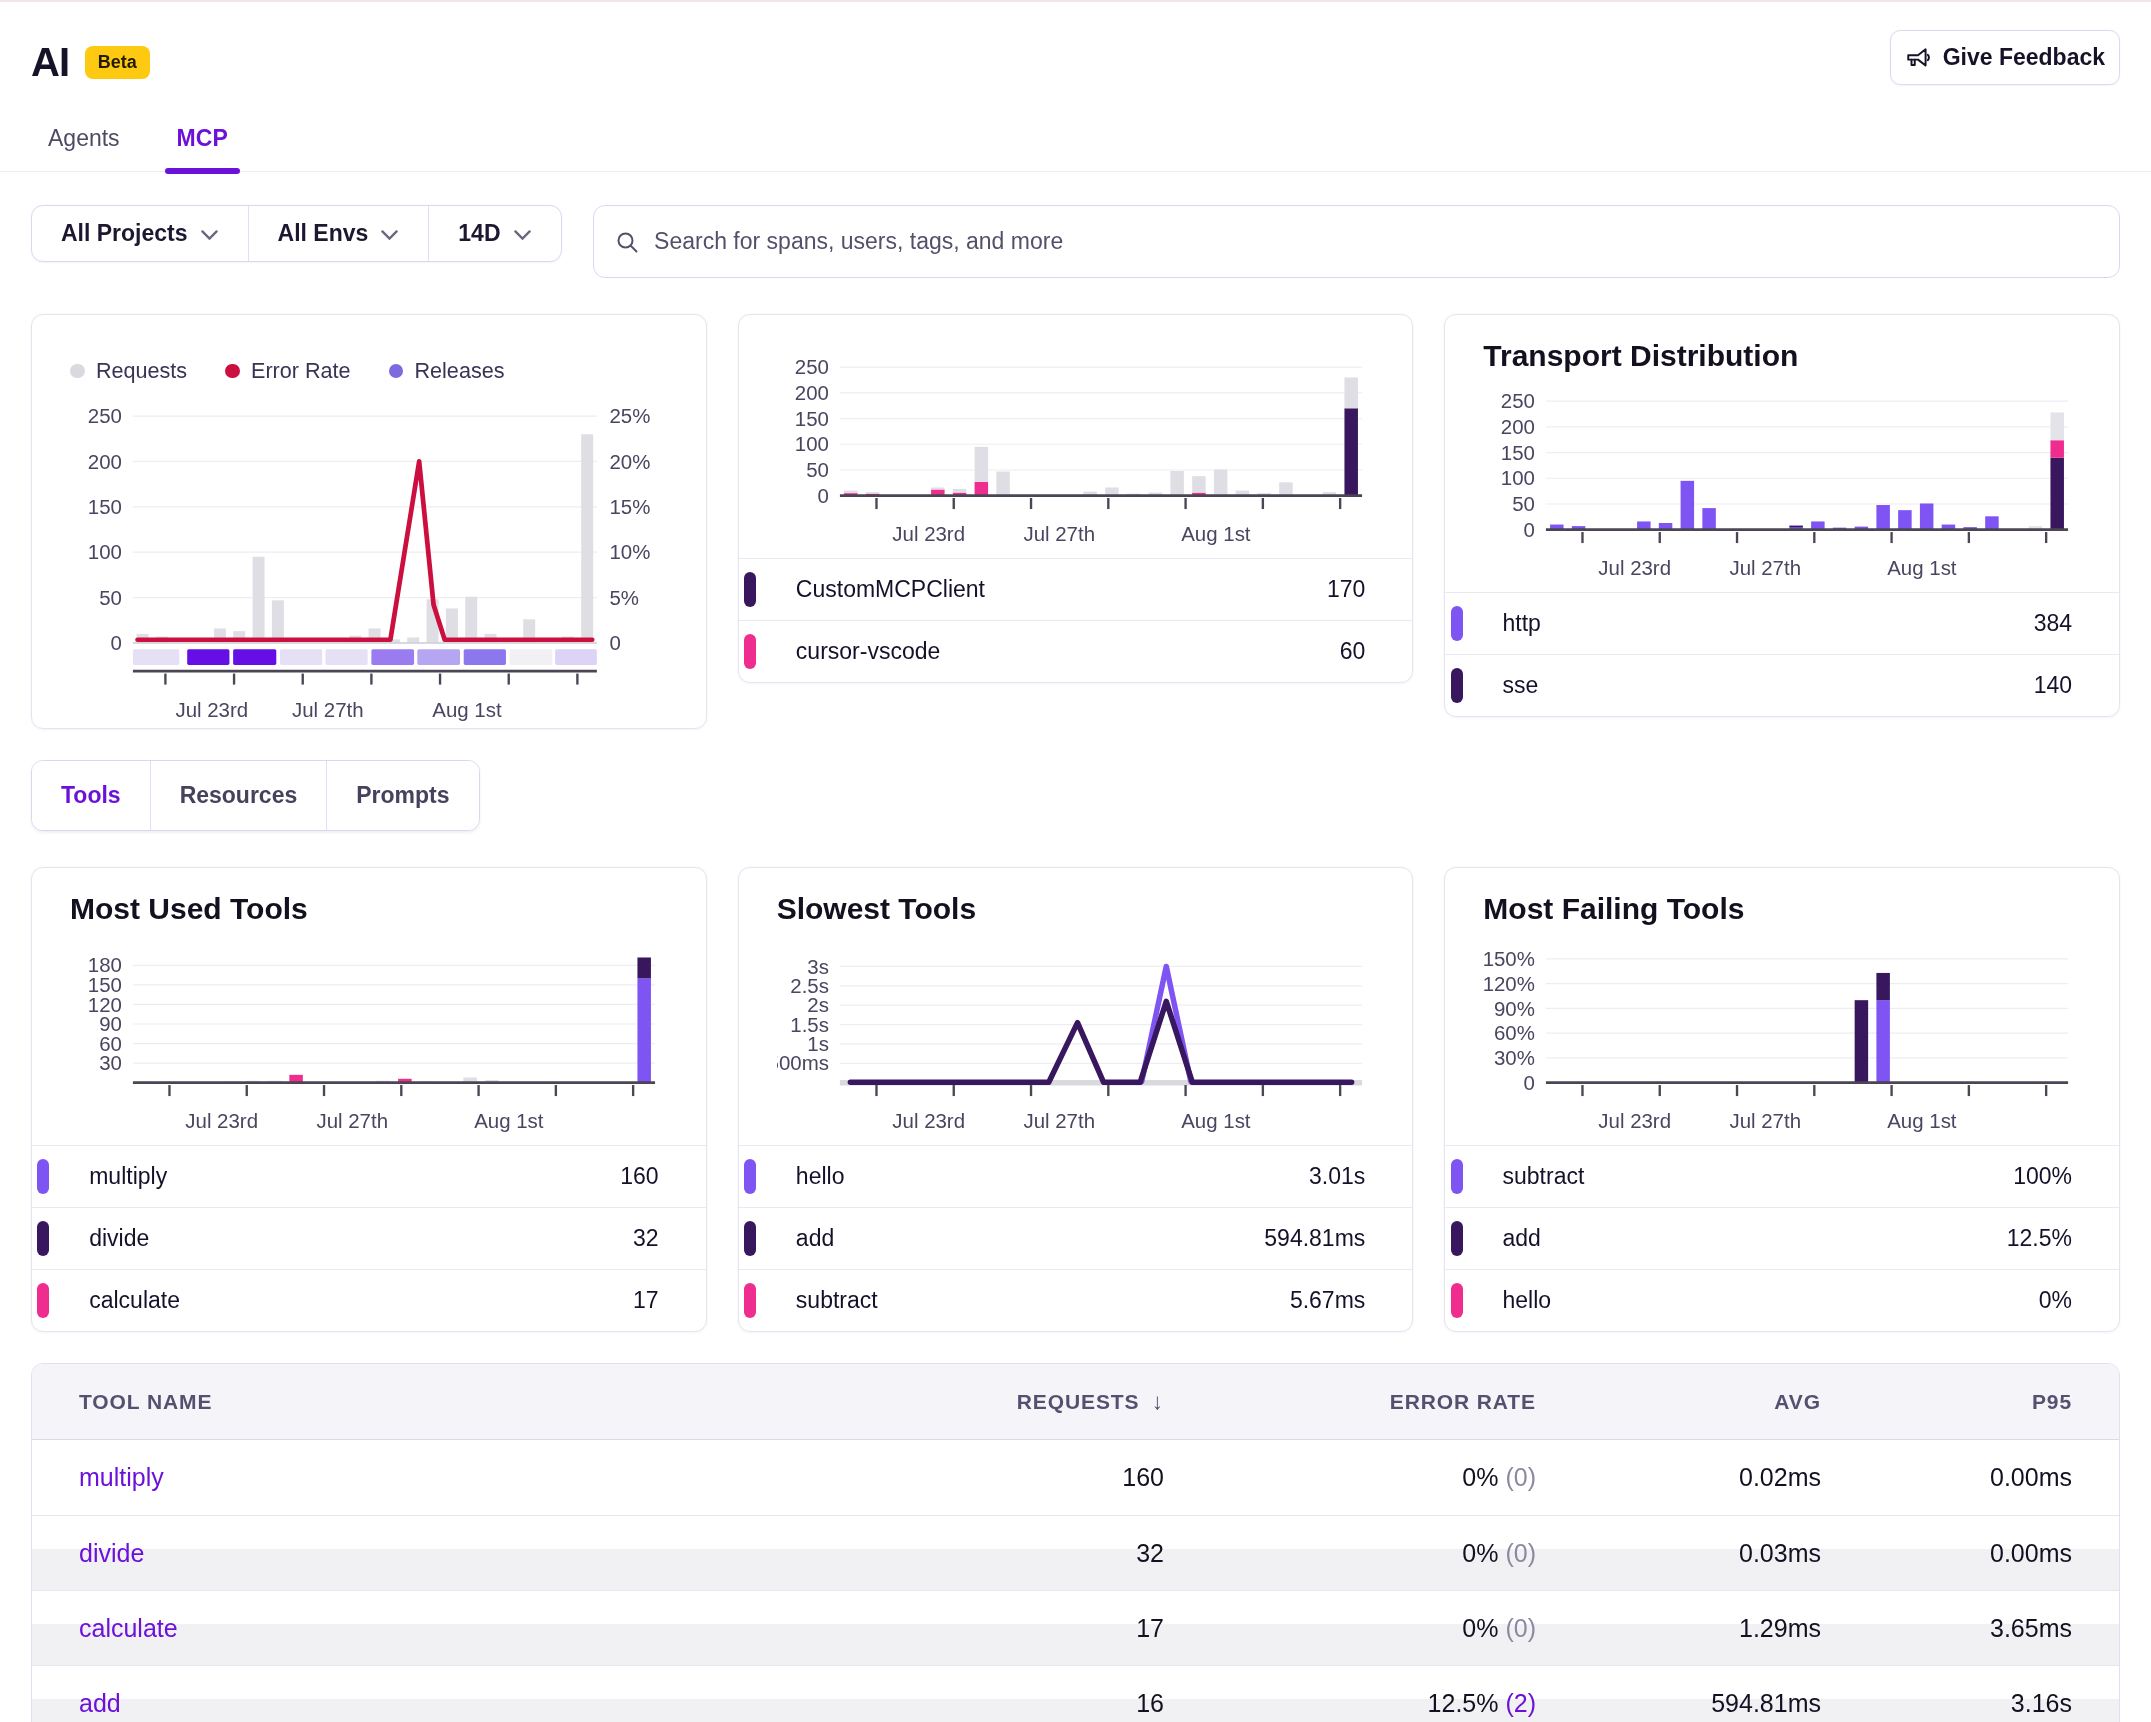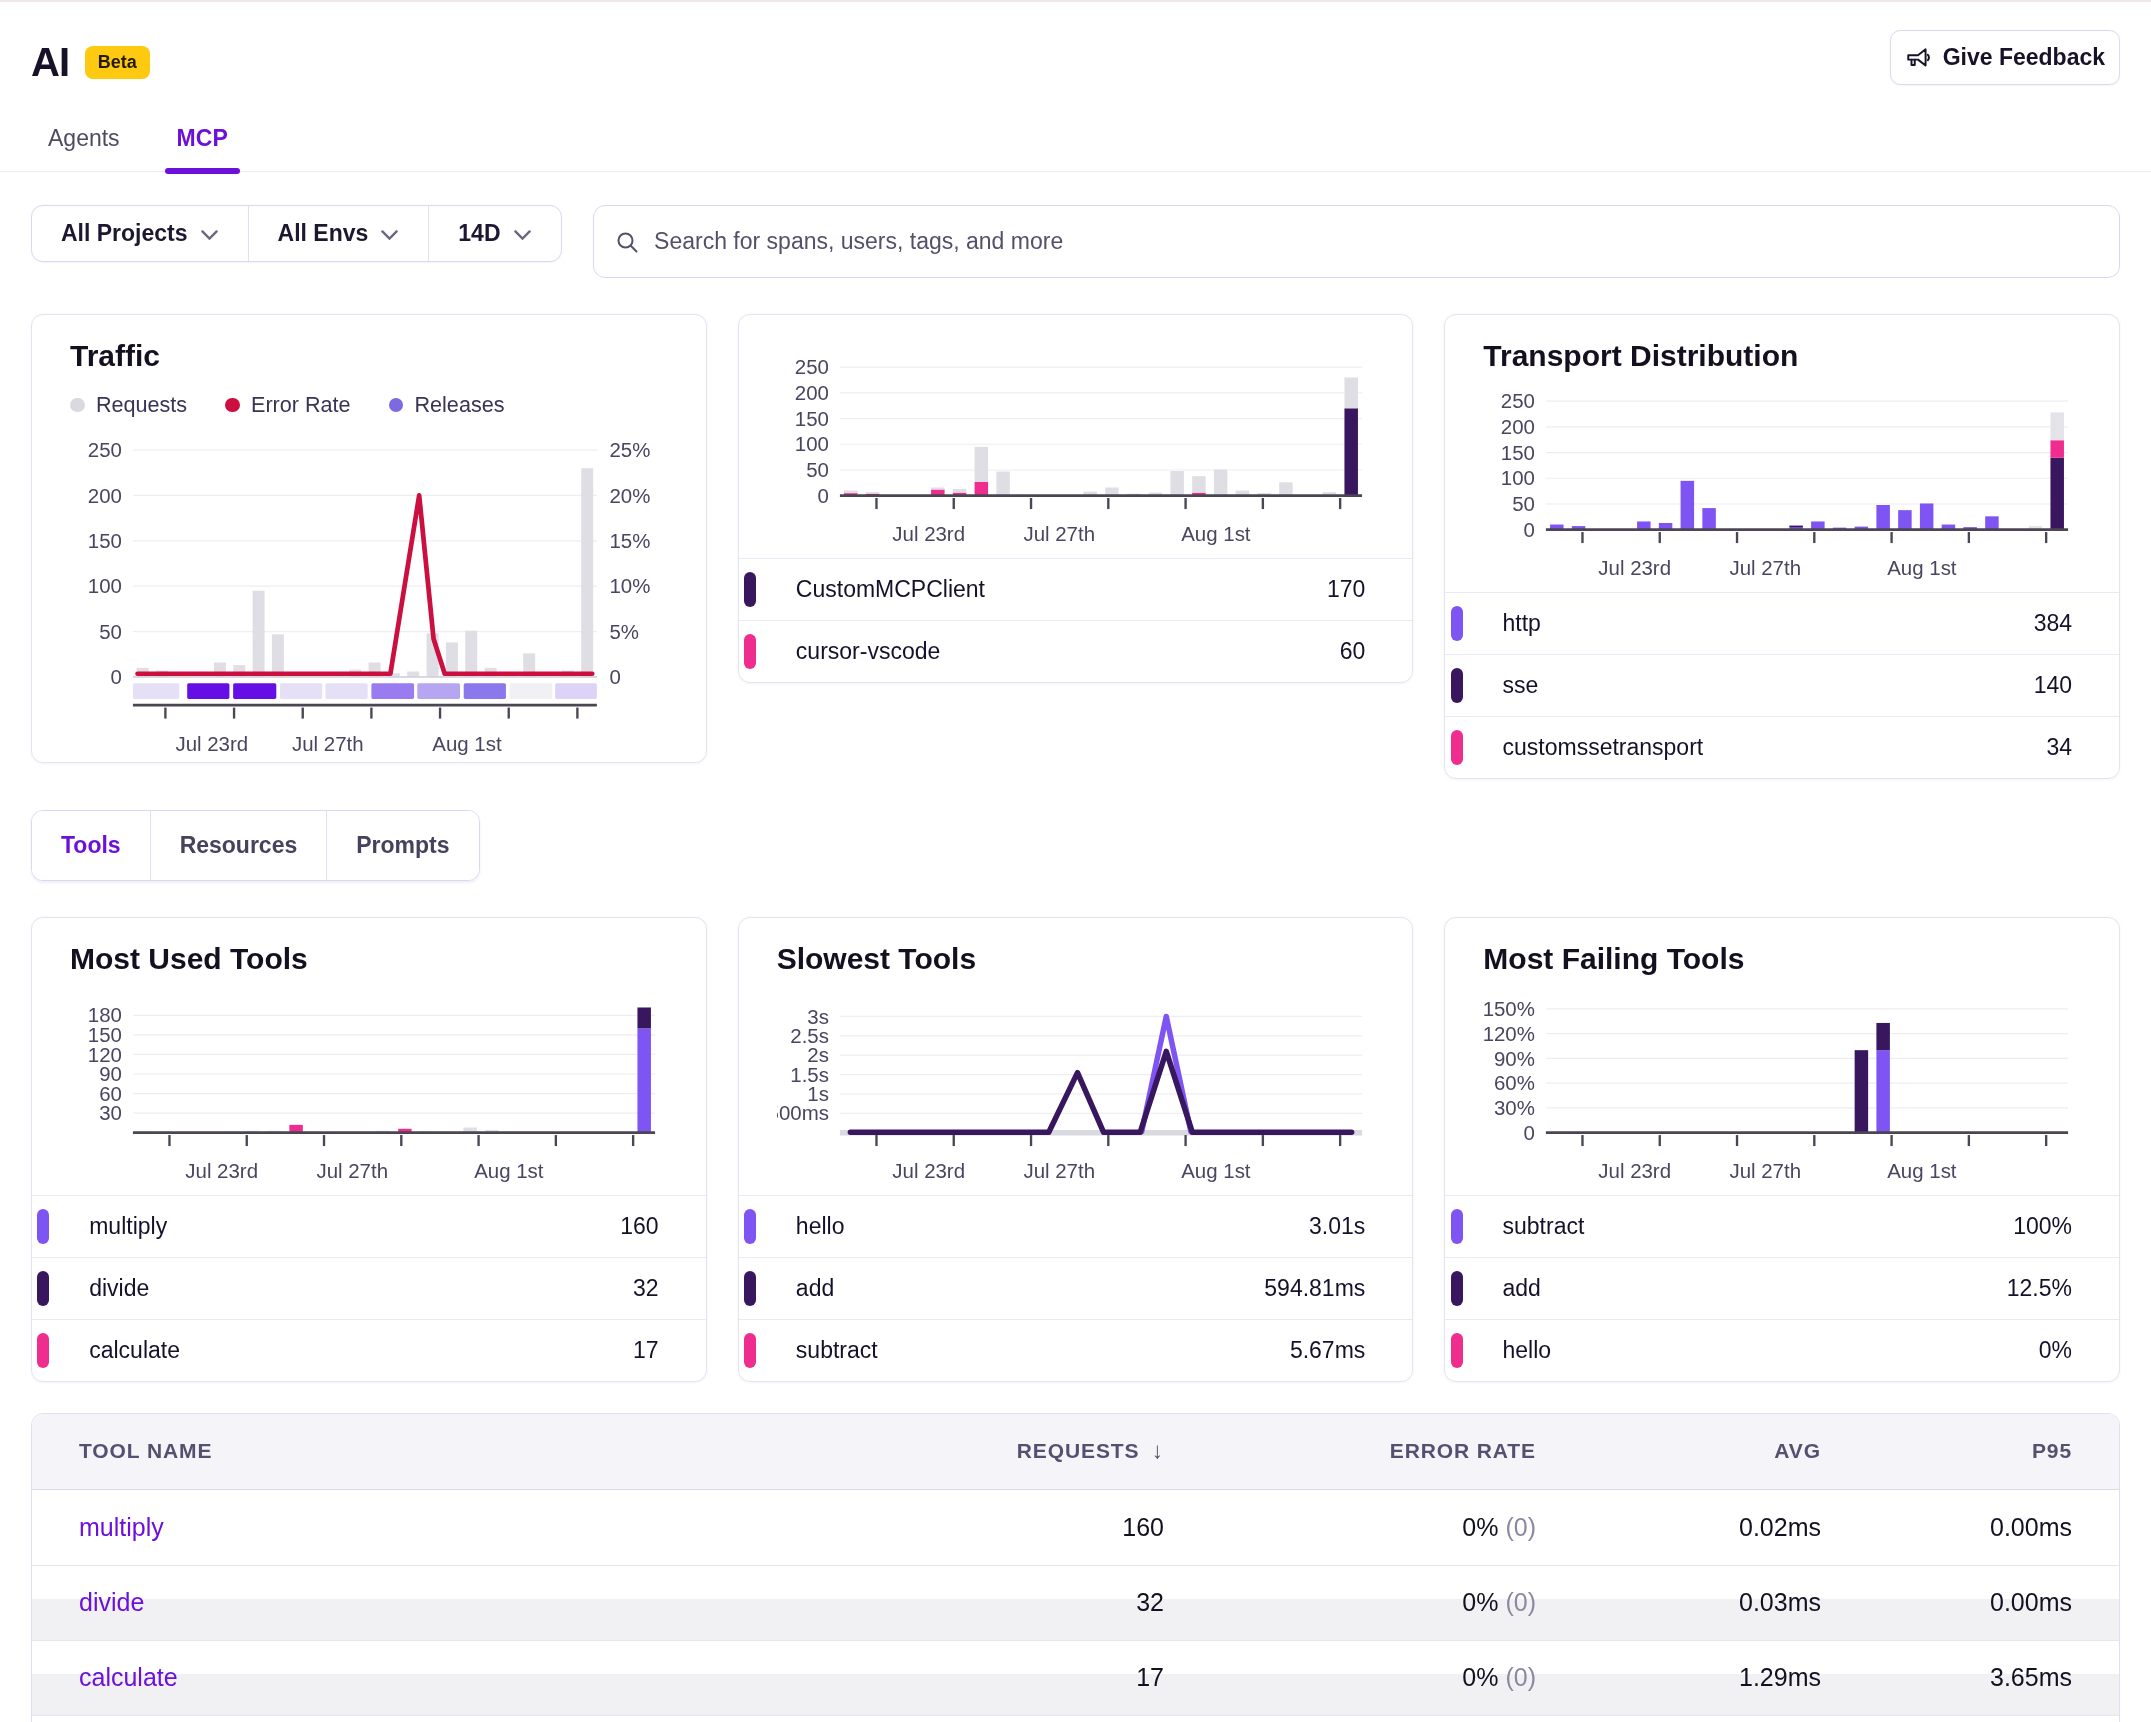--- a/index.html
+++ b/index.html
@@ -144,21 +144,20 @@
         </svg>
     </span>
     <input type="text" placeholder="Search for spans, users, tags, and more" style="">
   </div>
 </div>
 
 
 <div class="grid3" id="row1">
     <div class="card">
       <div class="card-inner">
-        <div class="card-title">Traffic</div>
         <div class="chart-legend">
           <div class="li">
             <span class="dot" style="background: rgb(217, 217, 224);"></span>
             <span>Requests</span>
           </div>
           <div class="li">
             <span class="dot" style="background: rgb(203, 15, 63);"></span>
             <span>Error Rate</span>
           </div>
           <div class="li">
@@ -349,25 +348,20 @@
         <div class="leg-row">
           <span class="leg-swatch" style="background: rgb(126, 85, 242);"></span>
           <span class="leg-label">http</span>
           <span class="leg-value">384</span>
         </div>
         <div class="leg-row">
           <span class="leg-swatch" style="background: rgb(56, 23, 94);"></span>
           <span class="leg-label">sse</span>
           <span class="leg-value">140</span>
         </div>
-        <div class="leg-row">
-          <span class="leg-swatch" style="background: rgb(238, 45, 142);"></span>
-          <span class="leg-label">customssetransport</span>
-          <span class="leg-value">34</span>
-        </div>
       </div>
     </div>
   </div>
 
 
 <div class="pills" id="pills">
     <div class="pill active">Tools</div>
     <div class="pill">Resources</div>
     <div class="pill">Prompts</div>
   </div>

